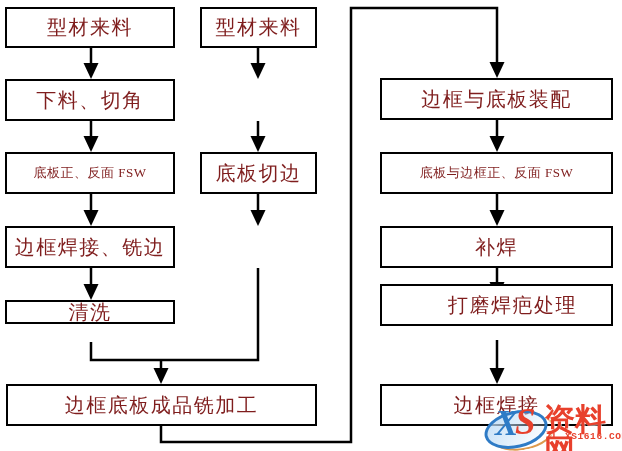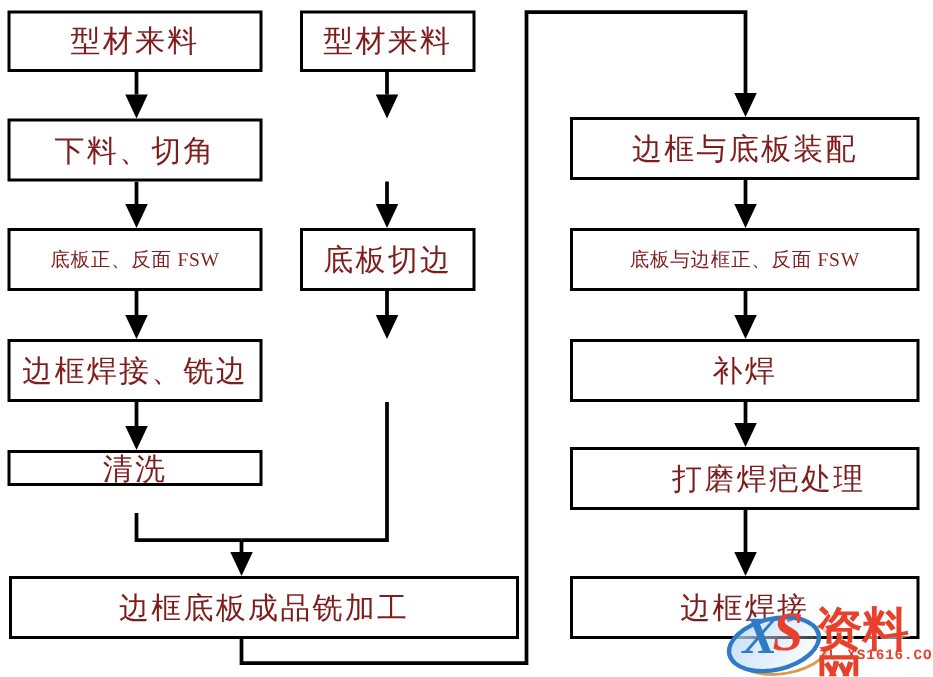--- a/index.html
+++ b/index.html
@@ -38,23 +38,23 @@
   
   .L { left: 5px;  width: 170px; }
   .M { left: 200px; width: 117px; }
   .R { left: 380px; width: 233px; }
   .row1 { top: 7px;   height: 41px; }
   .row2 { top: 79px;  height: 42px; }
   .row3 { top: 152px; height: 42px; }
   .row4 { top: 226px; height: 42px; }
   .row5 { top: 300px; height: 24px; }
   .rowR1 { top: 78px;  height: 42px; }
-  .rowR4 { top: 298px; height: 42px; padding-left: 32px; }
+  .rowR4 { top: 284px; height: 42px; padding-left: 32px; }
   .rowB  { top: 384px; height: 42px; }
-  .bottom-box { left: 6px; width: 340px; }
+  .bottom-box { left: 6px; width: 311px; }
   .fsw-small { font-size: 13px; letter-spacing: 0.5px; }
 
   
   .watermark {
     position: absolute;
     left: 480px; top: 396px;
     width: 142px; height: 55px;
     z-index: 5;
     pointer-events: none;
   }

